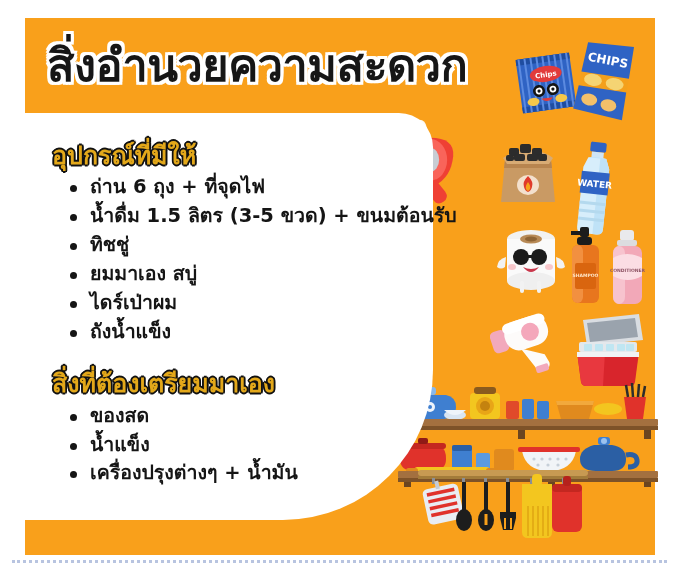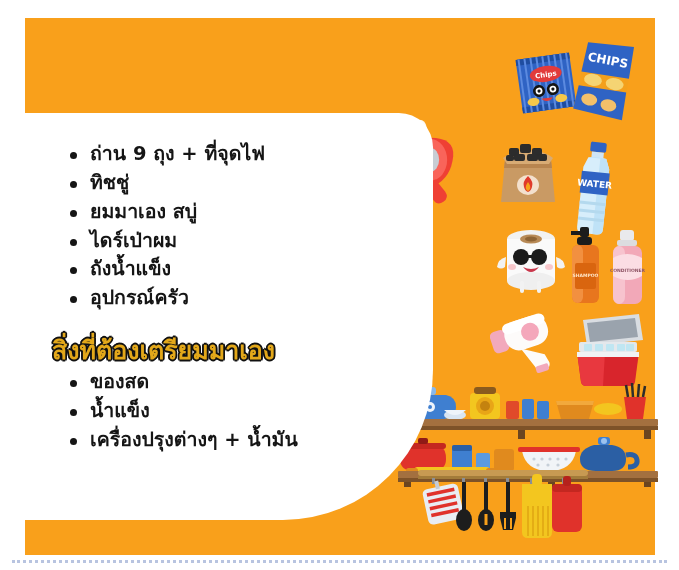--- a/index.html
+++ b/index.html
@@ -429,30 +429,34 @@
     <g>
       <rect x="134" y="18" width="30" height="48" rx="6" fill="#e0322b"></rect>
       <rect x="134" y="18" width="30" height="8" rx="4" fill="#c42720"></rect>
       <rect x="145" y="10" width="8" height="10" rx="3" fill="#b5211c"></rect>
     </g>
   </svg>
 
   <div class="white-panel-filler"></div>
   <div class="white-panel"></div>
 
+  <div class="title-bar">
+    <div class="title-text">สิ่งอำนวยความสะดวก</div>
+  </div>
 
   <div class="content">
 
+    <div class="section-heading">อุปกรณ์ที่มีให้</div>
     <ul class="item-list">
-      <li>ถ่าน 9 ถุง + ที่จุดไฟ</li>
+      <li>ถ่าน 6 ถุง + ที่จุดไฟ</li>
+      <li>น้ำดื่ม 1.5 ลิตร (3-5 ขวด) + ขนมต้อนรับ</li>
       <li>ทิชชู่</li>
       <li>ยมมาเอง สบู่</li>
       <li>ไดร์เป่าผม</li>
       <li>ถังน้ำแข็ง</li>
-      <li>อุปกรณ์ครัว</li>
     </ul>
 
     <div class="section-gap"></div>
 
     <div class="section-heading">สิ่งที่ต้องเตรียมมาเอง</div>
     <ul class="item-list">
       <li>ของสด</li>
       <li>น้ำแข็ง</li>
       <li>เครื่องปรุงต่างๆ + น้ำมัน</li>
     </ul>

